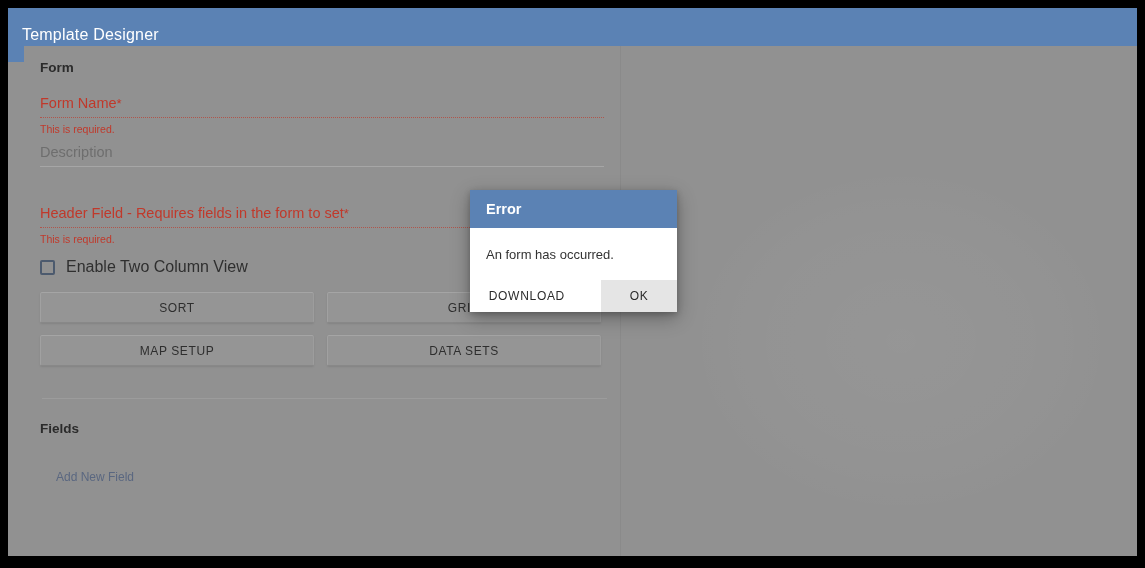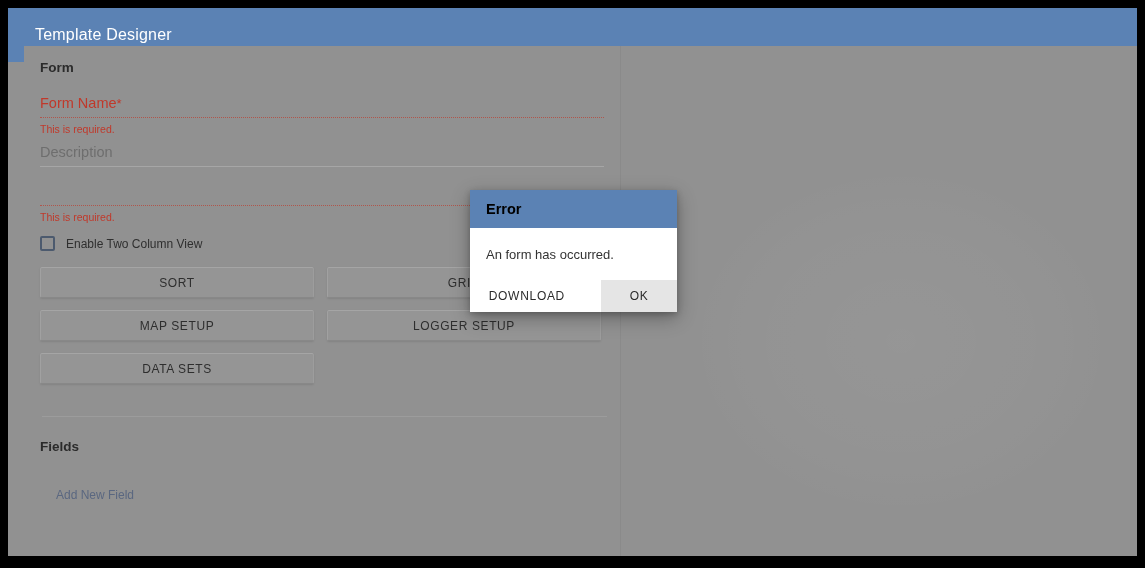--- a/index.html
+++ b/index.html
@@ -24,21 +24,21 @@
 
   
   #title-bar {
     position: absolute;
     left: 0; top: 0;
     width: 100%;
     height: 54px;
     background: #5b82b4;
     display: flex;
     align-items: center;
-    padding-left: 27px;
+    padding-left: 14px;
   }
   #title-bar .title-text {
     color: #ffffff;
     font-size: 16px;
     font-weight: 400;
     letter-spacing: 0.2px;
   }
 
   
   #body-area {
@@ -132,21 +132,21 @@
   .checkbox-box {
     width: 15px;
     height: 15px;
     border: 2px solid #4c5a6e;
     border-radius: 2px;
     background: transparent;
     margin-right: 11px;
     flex: none;
   }
   .checkbox-label {
-    font-size: 12px;
+    font-size: 16px;
     color: #2f2f2f;
   }
 
   
   .btn-grid {
     display: flex;
     flex-wrap: wrap;
     gap: 12px 13px;
     margin-top: 6px;
     width: 570px;
@@ -200,21 +200,21 @@
     z-index: 50;
   }
   #error-dialog .dlg-header {
     height: 38px;
     background: #5b82b4;
     display: flex;
     align-items: center;
     padding-left: 16px;
   }
   #error-dialog .dlg-title {
-    color: #000000;
+    color: #ffffff;
     font-size: 14.5px;
     font-weight: bold;
   }
   #error-dialog .dlg-body {
     padding: 18px 16px 6px 16px;
   }
   #error-dialog .dlg-message {
     font-size: 13px;
     color: #333333;
     line-height: 18px;
@@ -270,36 +270,38 @@
       
       <div class="field-block">
         <div class="placeholder-label">Description</div>
         <div class="solid-underline"></div>
       </div>
 
       <div class="spacer-lg"></div>
 
       
       <div class="field-block">
+        <div class="field-label-invalid">
+          <span>Header Field - Requires fields in the form to set</span><span class="req-star">*</span>
+        </div>
         <div class="dotted-underline"></div>
         <div class="error-text">This is required.</div>
       </div>
 
       
       <div class="checkbox-row">
         <span class="checkbox-box"></span>
         <span class="checkbox-label">Enable Two Column View</span>
       </div>
 
       
       <div class="btn-grid">
         <button class="grid-btn">SORT</button>
         <button class="grid-btn">GRID</button>
         <button class="grid-btn">MAP SETUP</button>
-        <button class="grid-btn">LOGGER SETUP</button>
         <button class="grid-btn">DATA SETS</button>
       </div>
 
       <div class="hr-divider"></div>
 
       <div class="section-heading">Fields</div>
 
       <span class="link-text">Add New Field</span>
 
     </div>

